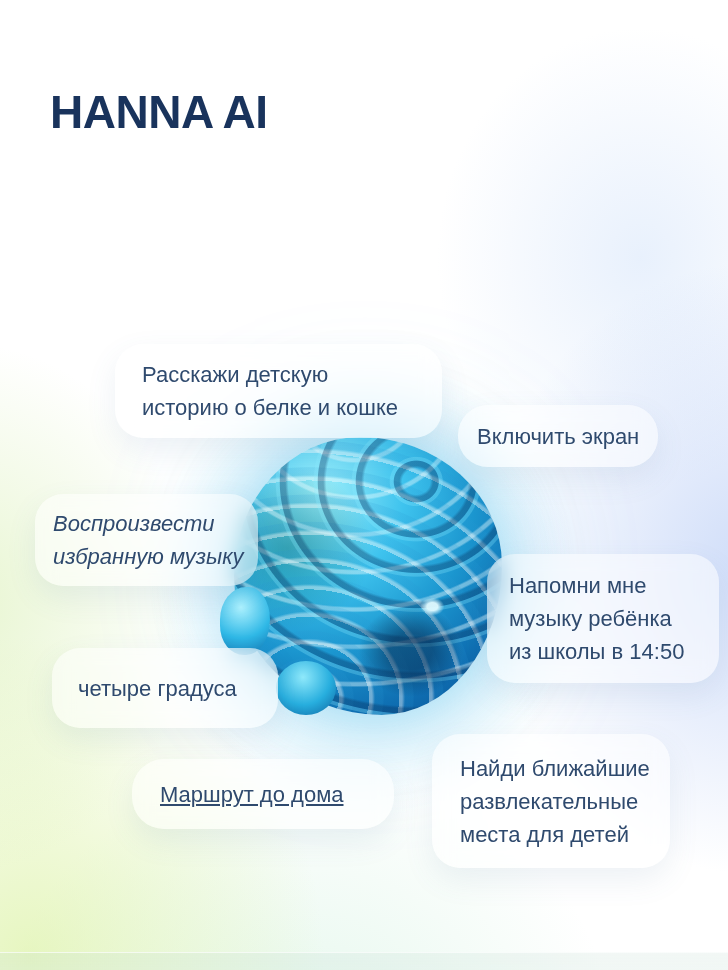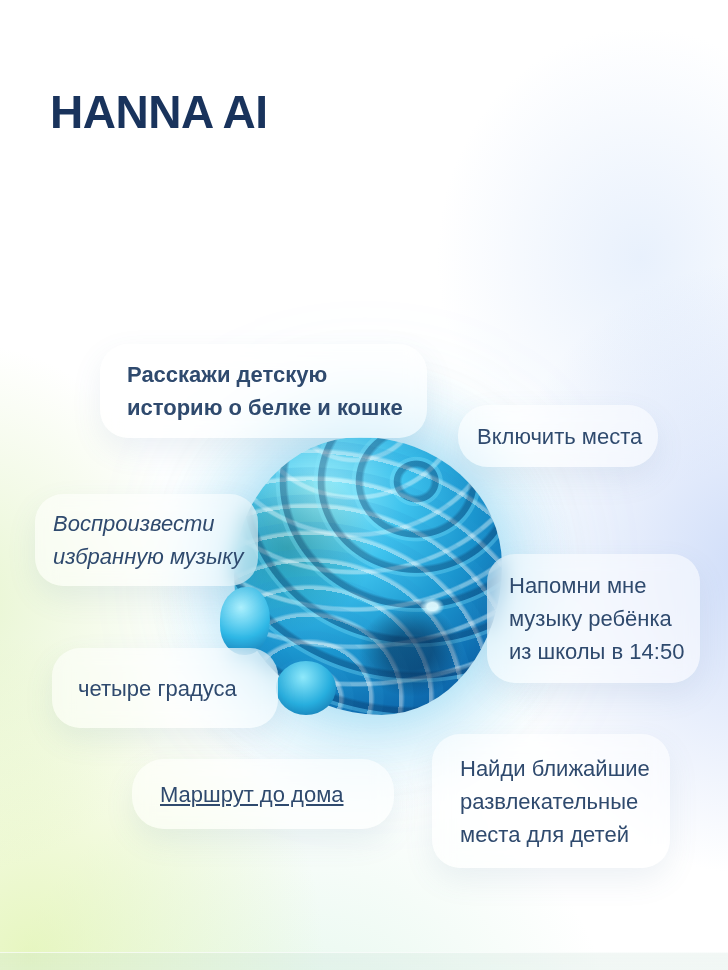--- a/index.html
+++ b/index.html
@@ -53,24 +53,24 @@
     position:absolute;
     background:rgba(255,255,255,.52);
     border-radius:28px;
     box-shadow:0 12px 30px rgba(80,120,160,.10);
     -webkit-backdrop-filter:blur(10px);backdrop-filter:blur(10px);
     color:#2f4a6e;font-size:22px;line-height:33px;font-weight:400;
     display:flex;flex-direction:column;justify-content:center;
     box-sizing:border-box;z-index:2;
   }
   .bubble span{display:block;white-space:nowrap;}
-  .b1{left:100px;top:338px;width:327px;height:94px;padding-left:27px;font-weight:bold;}
+  .b1{left:115px;top:338px;width:327px;height:94px;padding-left:27px;}
   .b2{left:458px;top:399px;width:200px;height:62px;padding-left:19px;border-radius:30px;}
   .b3{left:35px; top:488px;width:223px;height:92px;padding-left:18px;font-style:italic;}
-  .b4{left:487px;top:548px;width:213px;height:129px;padding-left:22px;}
+  .b4{left:487px;top:548px;width:232px;height:129px;padding-left:22px;}
   .b5{left:52px; top:642px;width:226px;height:80px;padding-left:26px;}
   .b6{left:132px;top:753px;width:262px;height:70px;padding-left:28px;border-radius:32px;text-decoration:underline;}
   .b7{left:432px;top:728px;width:238px;height:134px;padding-left:28px;}
 
   
   .bottom-strip{
     position:absolute;left:0;right:0;bottom:0;height:23px;z-index:3;
     background:linear-gradient(rgba(195,220,210,.22), rgba(205,228,218,.28));
     border-top:1px solid rgba(255,255,255,.65);
   }
@@ -85,21 +85,21 @@
   </header>
 
   <div class="sphere"></div>
 
   <div class="bubble b1">
     <span>Расскажи детскую</span>
     <span>историю о белке и кошке</span>
   </div>
 
   <div class="bubble b2">
-    <span>Включить места</span>
+    <span>Включить экран</span>
   </div>
 
   <div class="bubble b3">
     <span>Воспроизвести</span>
     <span>избранную музыку</span>
   </div>
 
   <div class="bubble b4">
     <span>Напомни мне</span>
     <span>музыку ребёнка</span>

